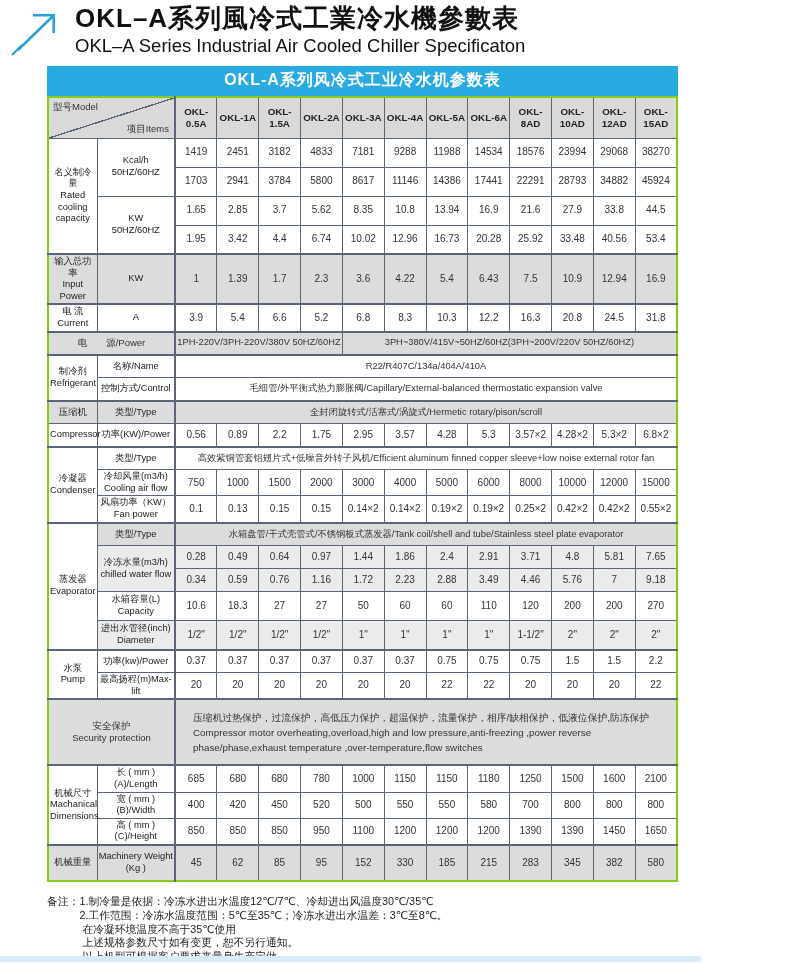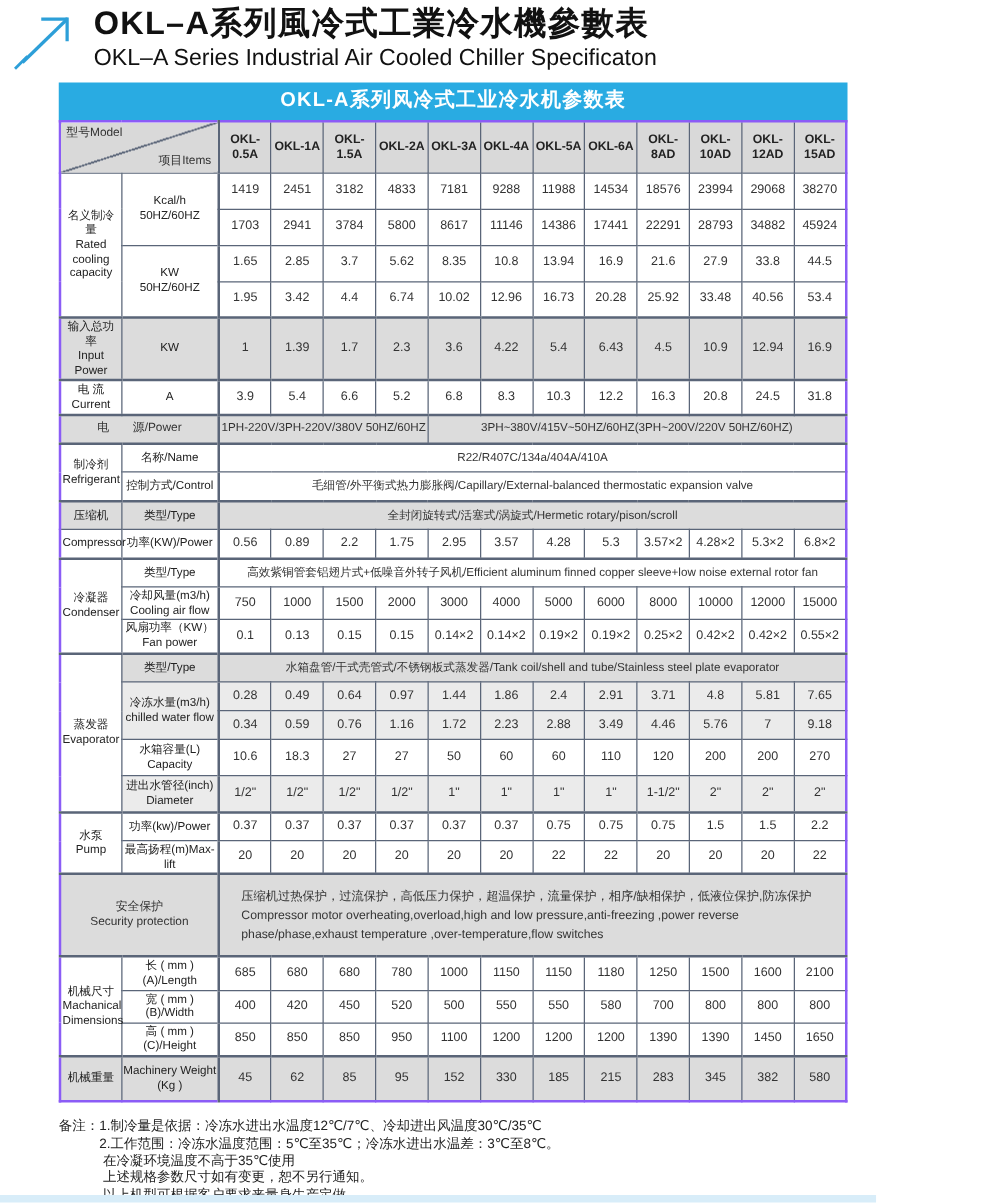--- a/index.html
+++ b/index.html
@@ -9,21 +9,21 @@
   }
   
   .hdr { position:relative; height:58px; padding-top:4px; }
   .logo { position:absolute; left:10px; top:6px; width:52px; height:50px; }
   .titles { margin-left:75px; }
   .title-zh { font-size:26px; font-weight:700; letter-spacing:1px; color:#111; line-height:1.1; }
   .title-en { font-size:18.5px; font-weight:500; color:#111; line-height:1.2; margin-top:2px; }
   
   .table-wrap { margin:4px 23px 0 47px; }
   .tbar { background:#29abe2; color:#fff; text-align:center; font-size:16px; font-weight:600; padding:4px 0 5px; letter-spacing:1px; }
-  table.spec { width:100%; border-collapse:collapse; table-layout:fixed; border:2px solid #8b5cf6; }
+  table.spec { width:100%; border-collapse:collapse; table-layout:fixed; border:2px solid #84cc16; }
   col.c1 { width:7.8%; } col.c2 { width:12.4%; }
   .spec th, .spec td {
     border:1px solid #5a6578; text-align:center; vertical-align:middle;
     font-size:10px; color:#333; padding:1px 1px; white-space:pre-line; line-height:1.25;
   }
   .spec tr { height:23px; }
   tr.tall { height:29px; } tr.tall2 { height:36px; }
   tr.sec th, tr.sec td { border-top-width:2px; }
   th.corner {
     position:relative; background:#d9d9d9 linear-gradient(to bottom right,
@@ -178,21 +178,21 @@
 Input Power</td>
             <td class="c-sub">KW</td>
             <td class="c-val">1</td>
             <td class="c-val">1.39</td>
             <td class="c-val">1.7</td>
             <td class="c-val">2.3</td>
             <td class="c-val">3.6</td>
             <td class="c-val">4.22</td>
             <td class="c-val">5.4</td>
             <td class="c-val">6.43</td>
-            <td class="c-val">4.5</td>
+            <td class="c-val">7.5</td>
             <td class="c-val">10.9</td>
             <td class="c-val">12.94</td>
             <td class="c-val">16.9</td>
           </tr>
           <tr class="sec">
             <td class="c-label">电 流
 Current</td>
             <td class="c-sub">A</td>
             <td class="c-val">3.9</td>
             <td class="c-val">5.4</td>

